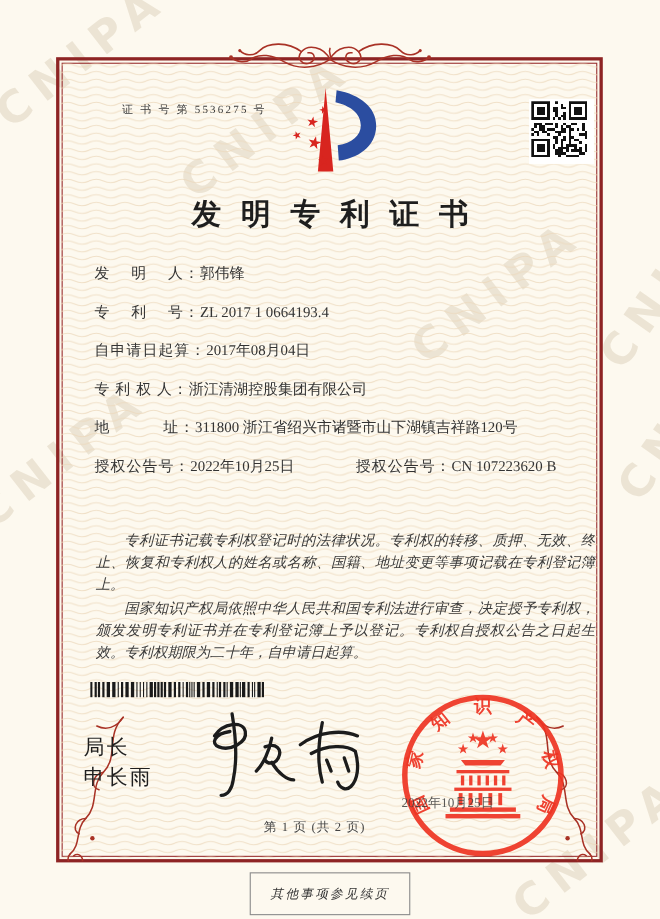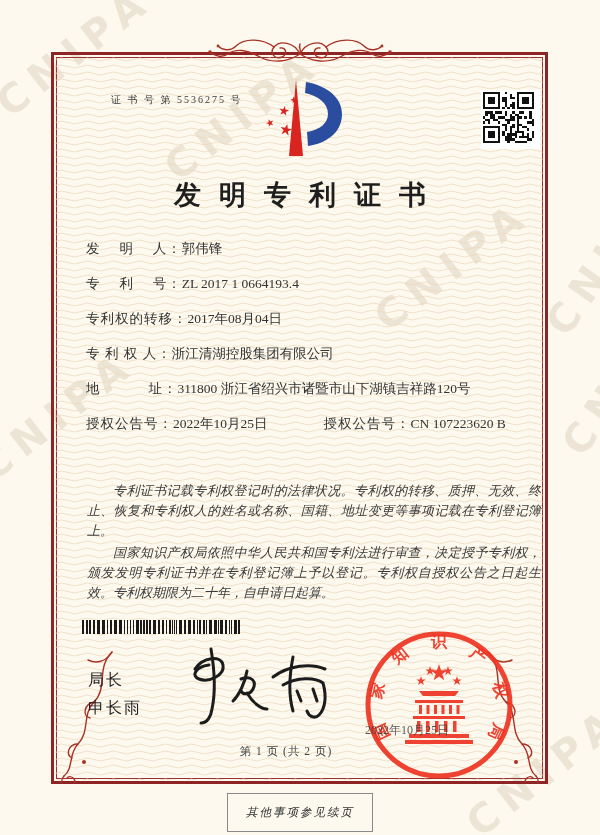--- a/index.html
+++ b/index.html
@@ -28,21 +28,21 @@
           color:#333;z-index:3;}
   .frow{height:20px;margin-bottom:15px;white-space:nowrap;}
   .flabel{white-space:pre;letter-spacing:1px;}
   .pair2{margin-left:56px;}
   
   .body-text{position:absolute;left:87px;top:481px;width:454px;font-size:13px;
              line-height:20px;color:#3a3a3a;font-style:italic;text-align:justify;z-index:3;}
   .body-text p{margin:0 0 2px 0;text-indent:2em;}
   
   .barcode{position:absolute;left:82px;top:620px;z-index:3;}
-  .officer{position:absolute;left:88px;top:666px;font-size:16px;color:#1f1f1f;
+  .officer{position:absolute;left:76px;top:666px;font-size:19px;color:#1f1f1f;
            line-height:28px;z-index:3;letter-spacing:2px;}
   .signature{position:absolute;left:165px;top:643px;z-index:4;}
   .seal{position:absolute;left:359px;top:625px;z-index:5;}
   .pagenum{position:absolute;left:51px;width:470px;top:744px;text-align:center;
            font-size:11.5px;color:#444;letter-spacing:1px;z-index:3;}
   .contbox{position:absolute;left:50%;transform:translateX(-50%);top:793px;
            border:1px solid #8a8a8a;padding:11px 18px;font-size:11.5px;color:#333;
            font-style:italic;letter-spacing:2px;z-index:3;background:transparent;}
   svg{display:block;}
 </style>
@@ -259,21 +259,21 @@
   <div class="title">发明专利证书</div>
 
   <div class="fields">
     <div class="frow">
       <span class="flabel">发　 明　 人：</span><span class="fvalue">郭伟锋</span>
     </div>
     <div class="frow">
       <span class="flabel">专　 利　 号：</span><span class="fvalue">ZL 2017 1 0664193.4</span>
     </div>
     <div class="frow">
-      <span class="flabel">专利权的转移：</span><span class="fvalue">2017年08月04日</span>
+      <span class="flabel">自申请日起算：</span><span class="fvalue">2017年08月04日</span>
     </div>
     <div class="frow">
       <span class="flabel">专 利 权 人：</span><span class="fvalue">浙江清湖控股集团有限公司</span>
     </div>
     <div class="frow">
       <span class="flabel">地　　　 址：</span><span class="fvalue">311800 浙江省绍兴市诸暨市山下湖镇吉祥路120号</span>
     </div>
     <div class="frow">
       <span class="flabel">授权公告号：</span><span class="fvalue">2022年10月25日</span><span class="flabel pair2">授权公告号：</span><span class="fvalue">CN 107223620 B</span>
     </div>

